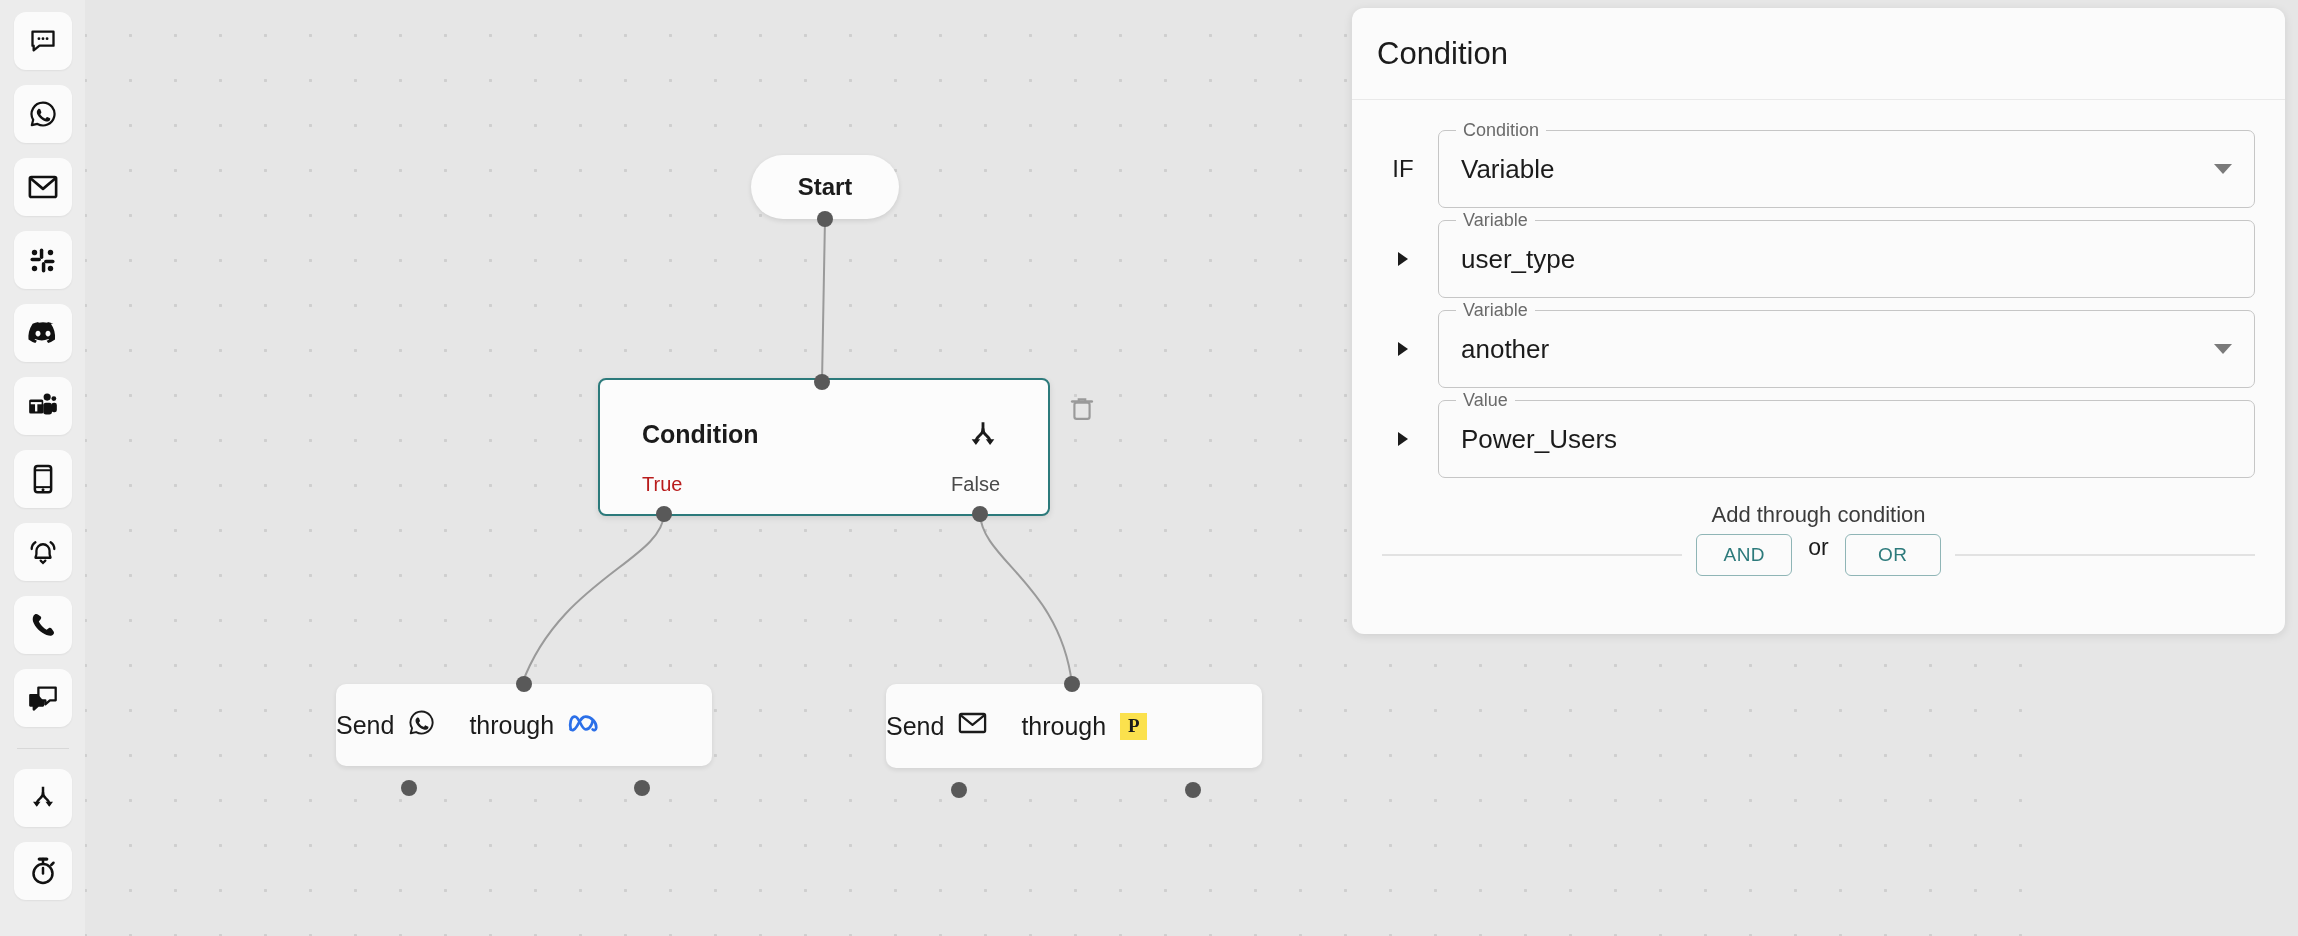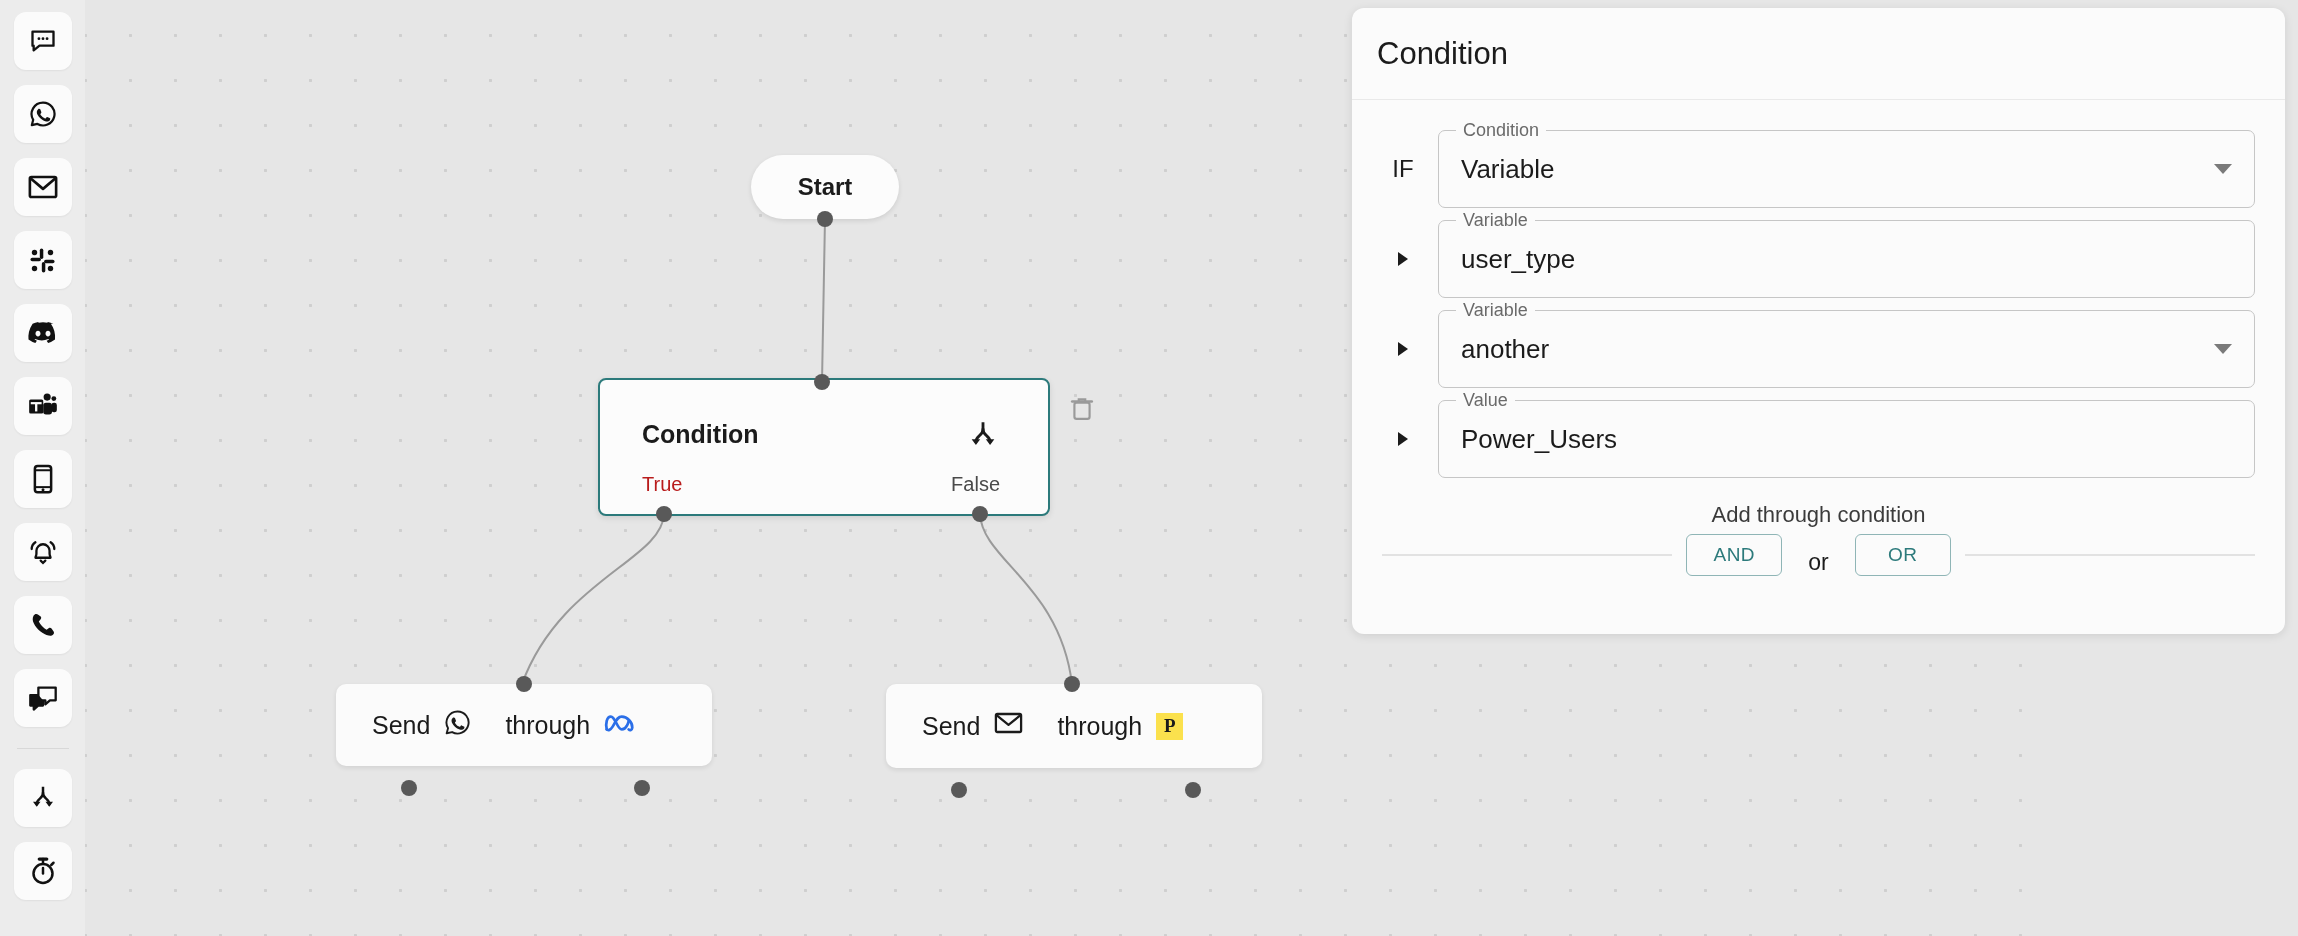--- a/index.html
+++ b/index.html
@@ -86,21 +86,21 @@
     position: absolute;
     background: #fbfbfb; border-radius: 10px;
     display: flex; align-items: center;
     box-shadow: 0 2px 5px rgba(0,0,0,0.09);
     cursor: pointer;
   }
   #send-left  { left: 336px; top: 684px; width: 376px; height: 82px; }
   #send-right { left: 886px; top: 684px; width: 376px; height: 84px; }
   .send-inner {
     display: flex; align-items: center; gap: 14px;
-    padding-left: 36px; font-size: 25px; color: #1b1b1b;
+    font-size: 25px; color: #1b1b1b;
     white-space: nowrap;
   }
   .send-inner .gap2 { width: 6px; }
   .badge-p {
     display: inline-flex; align-items: center; justify-content: center;
     width: 27px; height: 27px; background: #fbe14d;
     color: #1b1b1b; font-size: 19px; font-weight: 700;
     font-family: "Liberation Serif", serif;
   }
 
@@ -179,21 +179,21 @@
   }
 
   .add-cond-wrap { margin-top: 24px; text-align: center; }
   .add-cond-label { font-size: 22px; color: #3b3b3b; }
   .add-cond-line {
     display: flex; align-items: center; justify-content: center;
     gap: 0; margin-top: 6px; position: relative;
   }
   .hr-seg { flex: 1; height: 2px; background: #e2e2e2; }
   .logic-btns {
-    display: flex; align-items: flex-end; gap: 26px;
+    display: flex; align-items: flex-start; gap: 16px;
     padding: 0 14px;
   }
   .logic-btn {
     min-width: 96px; height: 42px;
     border: 1px solid #8fb5b6; border-radius: 6px;
     background: #fbfbfb; color: #2c7a7b;
     font-size: 19px; letter-spacing: 0.5px;
     display: flex; align-items: center; justify-content: center;
     cursor: pointer;
   }

